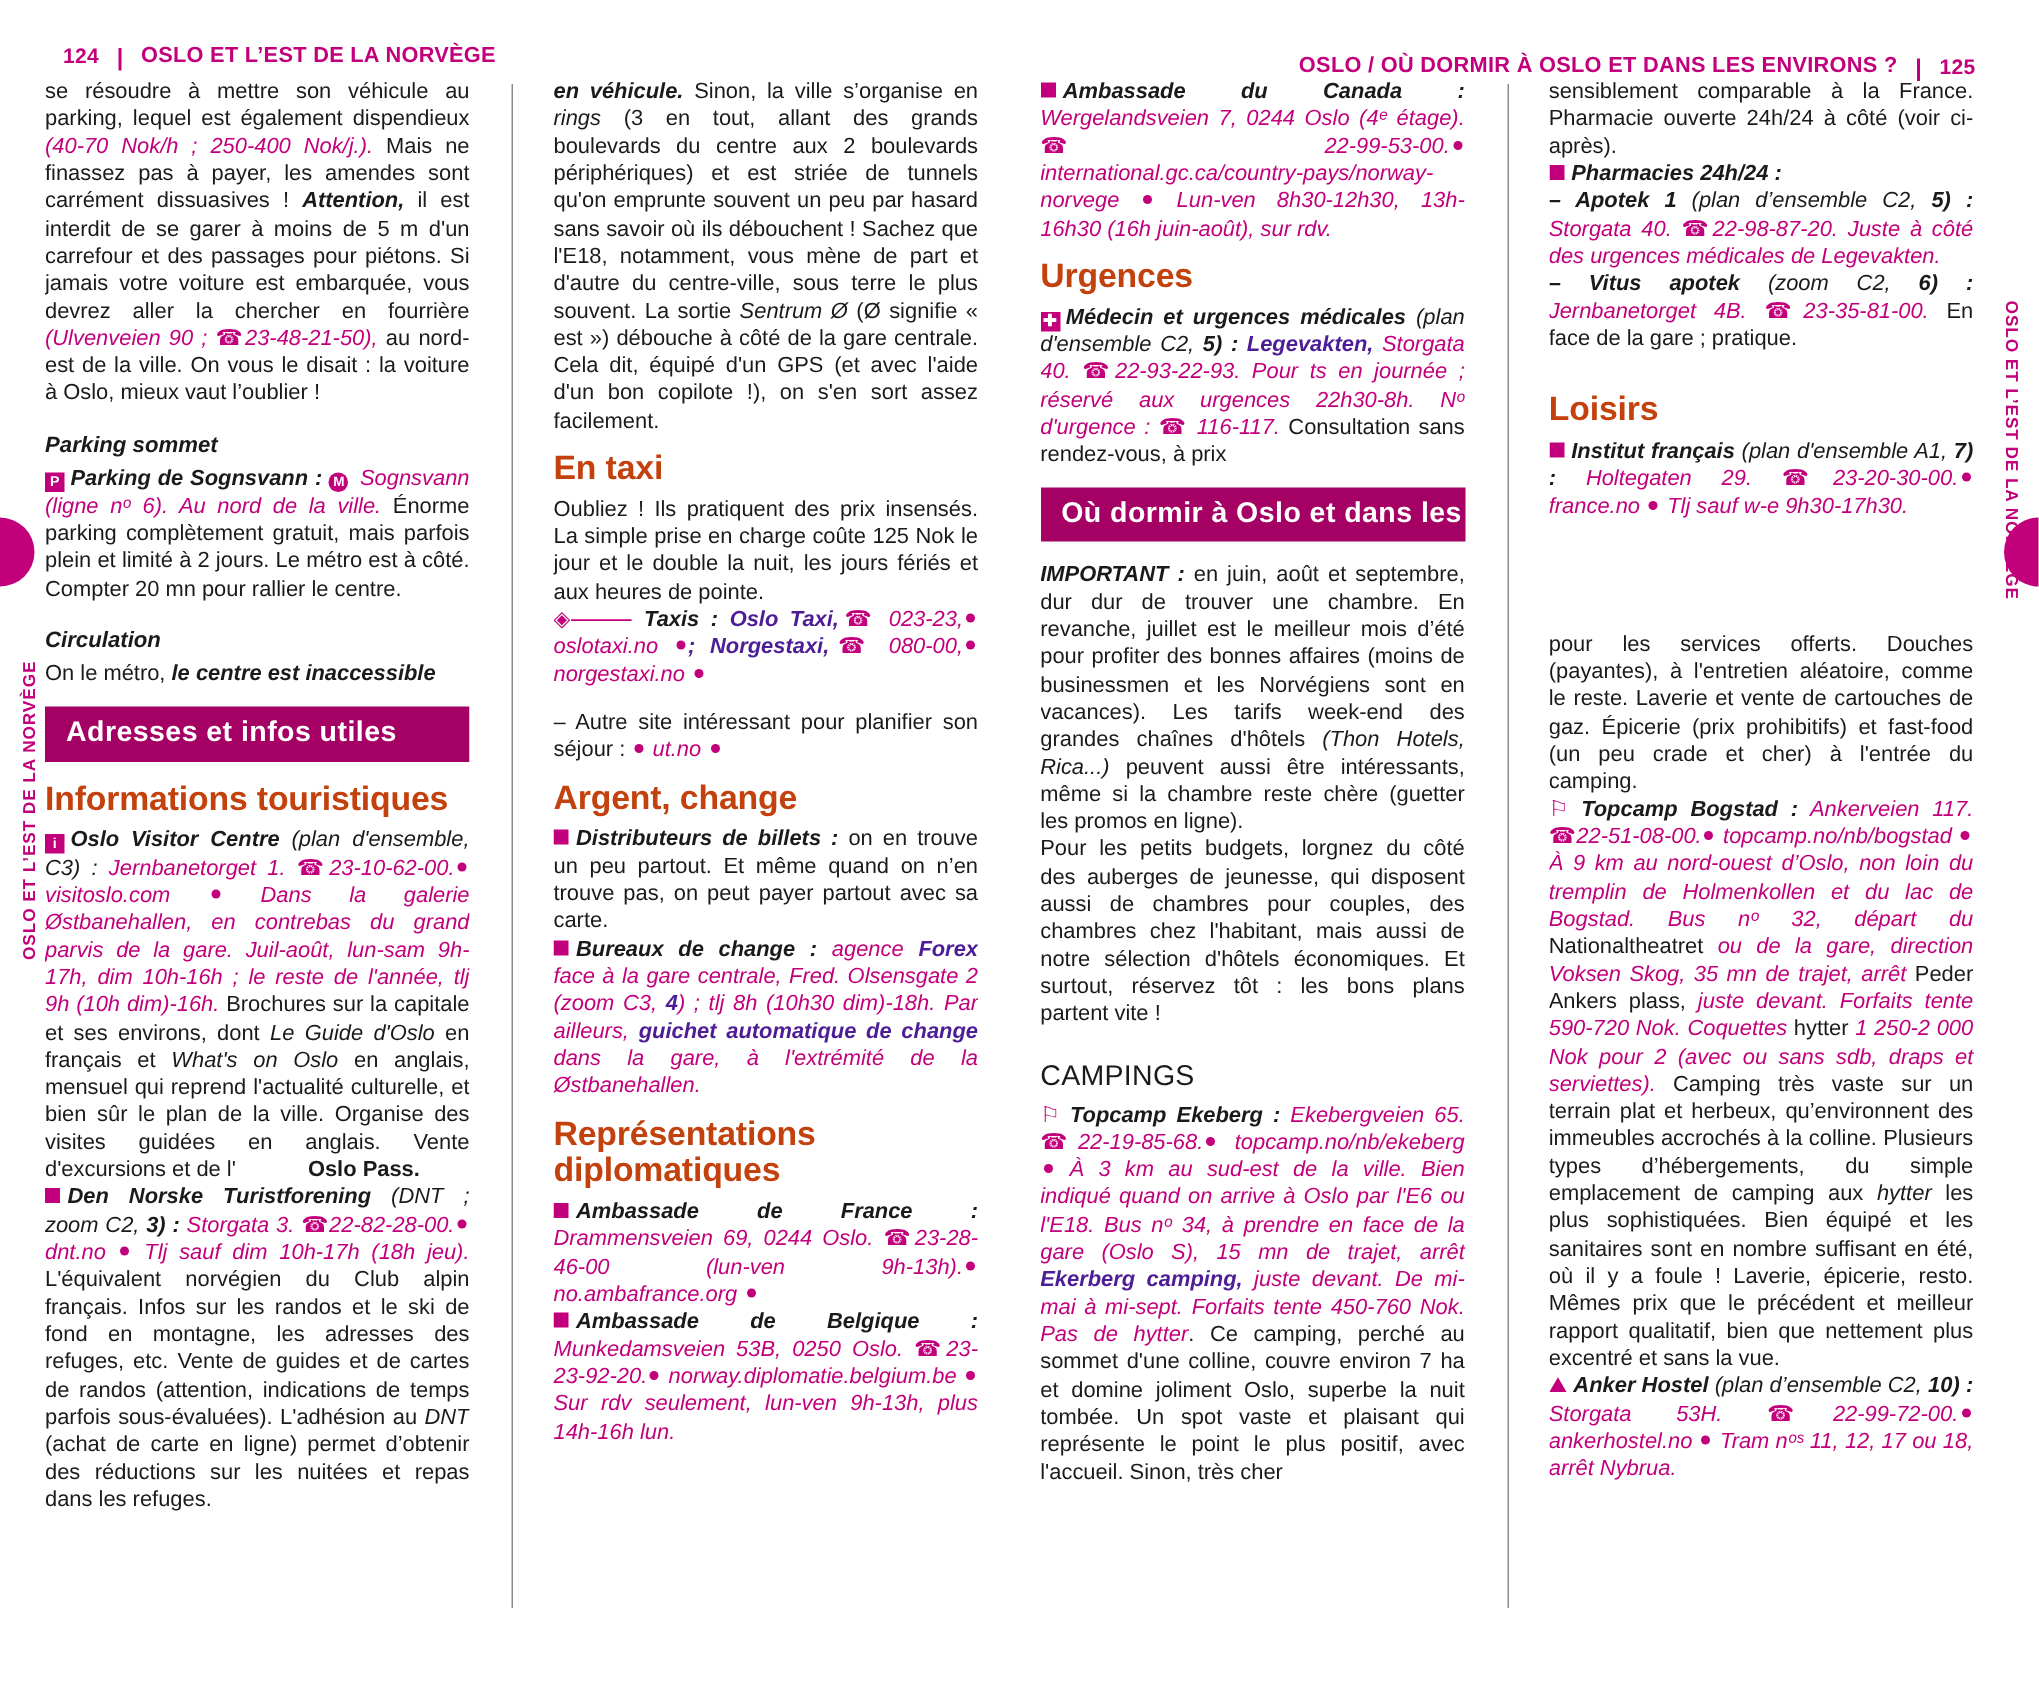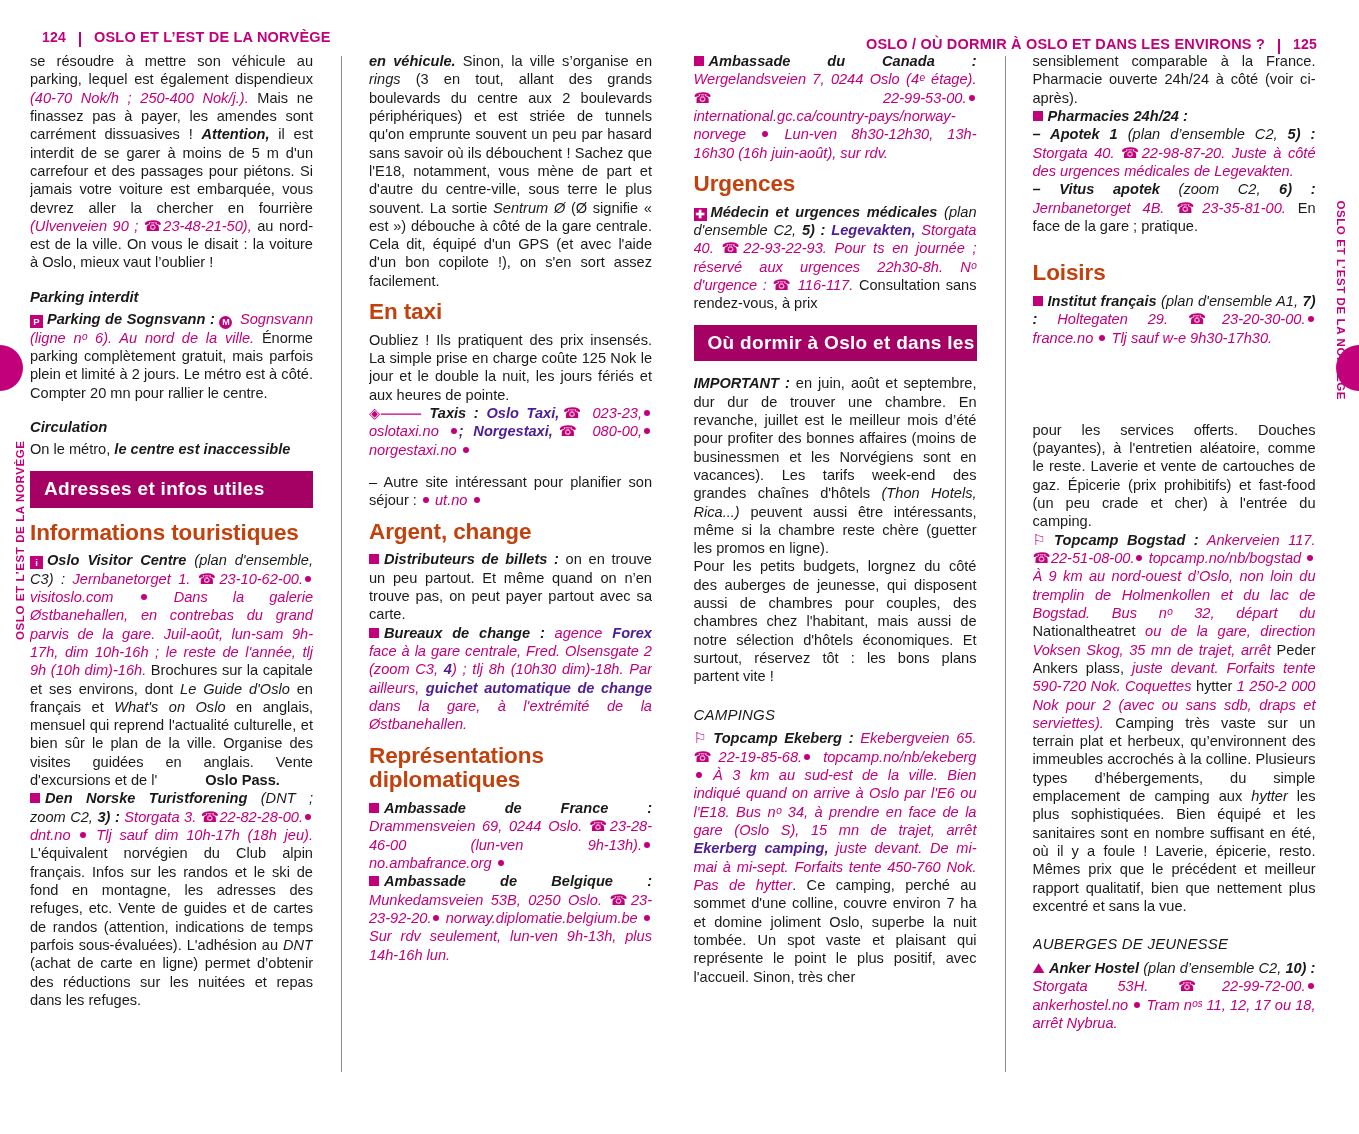--- a/index.html
+++ b/index.html
@@ -111,22 +111,21 @@
     letter-spacing: -.1px;
   }
   h3.sub {
     font-size: 14.8px;
     font-style: italic;
     font-weight: bold;
     margin: 16px 0 4px;
     color: #1a1a1a;
   }
   h3.caps {
-    font-size: 15px;
-    font-style: italic;
+    font-size: 19px;
     font-weight: normal;
     margin: 20px 0 5px;
     color: #1a1a1a;
     letter-spacing: .2px;
   }
 
   
   .i  { font-style: italic; }
   .b  { font-weight: bold; margin-left: 48px; }
   .bi { font-weight: bold; font-style: italic; }
@@ -248,21 +247,21 @@
     </div>
 
     <div class="sidetab sidetab-left">OSLO ET L’EST DE LA NORVÈGE</div>
     <div class="halfcircle hc-left"></div>
 
     <div class="cols">
 
       <div class="col">
         <p><span>se résoudre à mettre son véhicule au parking, lequel est également dispendieux </span><span class="mi">(40-70 Nok/h ; 250-400 Nok/j.).</span><span> Mais ne finassez pas à payer, les amendes sont carrément dissuasives ! </span><span class="bi">Attention,</span><span> il est interdit de se garer à moins de 5 m d'un carrefour et des passages pour piétons. Si jamais votre voiture est embarquée, vous devrez aller la chercher en fourrière </span><span class="mi">(Ulvenveien 90 ; </span><span class="glyph">☎</span><span class="mi">23-48-21-50),</span><span> au nord-est de la ville. On vous le disait : la voiture à Oslo, mieux vaut l’oublier !</span></p>
 
-        <h3 class="sub">Parking interdit</h3>
+        <h3 class="sub">Parking sommet</h3>
 
         <p><span class="boxic">P</span><span class="bi">Parking de Sognsvann : </span><span class="circic">M</span><span class="mi"> Sognsvann (ligne nᵒ 6). Au nord de la ville.</span><span> Énorme parking complètement gratuit, mais parfois plein et limité à 2 jours. Le métro est à côté. Compter 20 mn pour rallier le centre.</span></p>
 
         <h3 class="sub">Circulation</h3>
 
         <p><span>On le métro, </span><span class="bi">le centre est inaccessible</span></p>
 
         <div class="banner banner-wide">Adresses et infos utiles</div>
 
         <h2 class="sect">Informations touristiques</h2>
@@ -346,19 +345,18 @@
         <h2 class="sect" style="margin-top:26px">Loisirs</h2>
 
         <p><span class="sq"></span><span class="bi">Institut français</span><span class="i"> (plan d'ensemble A1, </span><span class="bi">7</span><span class="bi">) : </span><span class="mi">Holtegaten 29. </span><span class="glyph">☎</span><span class="mi">23-20-30-00.</span><span class="dot"></span><span class="mi"> france.no </span><span class="dot"></span><span class="mi"> Tlj sauf w-e 9h30-17h30.</span></p>
 
         <div style="height:74px"></div>
 
         <p>pour les services offerts. Douches (payantes), à l'entretien aléatoire, comme le reste. Laverie et vente de cartouches de gaz. Épicerie (prix prohibitifs) et fast-food (un peu crade et cher) à l'entrée du camping.</p>
 
         <p><span class="glyph">⚐</span> <span class="bi">Topcamp Bogstad :</span><span class="mi"> Ankerveien 117.  </span><span class="glyph">☎</span><span class="mi">22-51-08-00.</span><span class="dot"></span><span class="mi"> topcamp.no/nb/bogstad </span><span class="dot"></span><span class="mi"> À 9 km au nord-ouest d’Oslo, non loin du tremplin de Holmenkollen et du lac de Bogstad. Bus nᵒ 32, départ du </span><span>Nationaltheatret</span><span class="mi"> ou de la gare, direction Voksen Skog, 35 mn de trajet, arrêt </span><span>Peder Ankers plass,</span><span class="mi"> juste devant. Forfaits tente 590-720 Nok. Coquettes </span><span>hytter</span><span class="mi"> 1 250-2 000 Nok pour 2 (avec ou sans sdb, draps et serviettes).</span><span> Camping très vaste sur un terrain plat et herbeux, qu’environnent des immeubles accrochés à la colline. Plusieurs types d’hébergements, du simple emplacement de camping aux </span><span class="i">hytter</span><span> les plus sophistiquées. Bien équipé et les sanitaires sont en nombre suffisant en été, où il y a foule ! Laverie, épicerie, resto. Mêmes prix que le précédent et meilleur rapport qualitatif, bien que nettement plus excentré et sans la vue.</span></p>
 
-        <h3 class="caps">AUBERGES DE JEUNESSE</h3>
 
         <p><span class="glyph">⛰</span> <span class="bi">Anker Hostel</span><span class="i"> (plan d’ensemble C2, </span><span class="bi">10</span><span class="bi">) : </span><span class="mi">Storgata 53H. </span><span class="glyph">☎</span><span class="mi">22-99-72-00.</span><span class="dot"></span><span class="mi"> ankerhostel.no </span><span class="dot"></span><span class="mi"> Tram nᵒˢ 11, 12, 17 ou 18, arrêt Nybrua.</span></p>
       </div>
     </div>
   </div>
 </div>
 
 </body></html>

